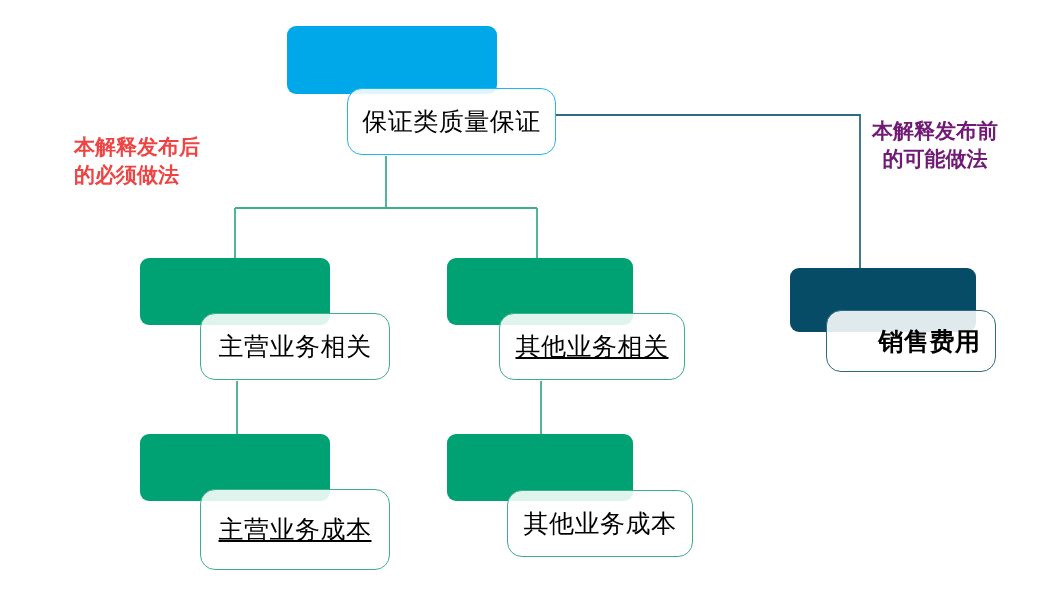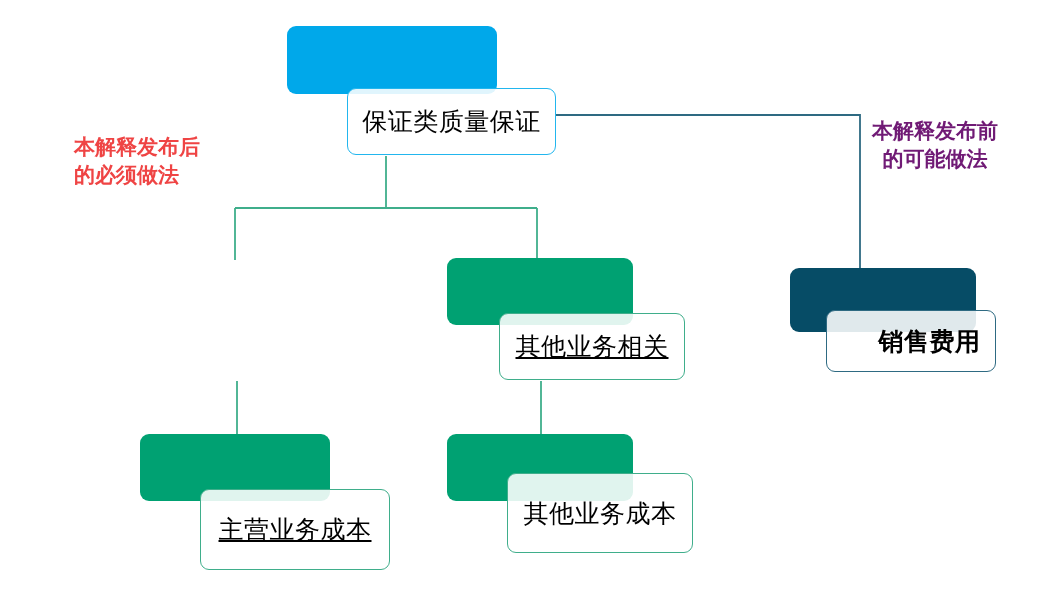--- a/index.html
+++ b/index.html
@@ -32,21 +32,21 @@
   .node .shadowrect {
     position: absolute;
     left: 0;
     top: 0;
     border-radius: 9px;
   }
   .node .labelbox {
     position: absolute;
     box-sizing: border-box;
     background: rgba(255,255,255,0.88);
-    border-radius: 9px;
+    border-radius: 15px;
     display: flex;
     align-items: center;
     justify-content: center;
   }
   .node .labeltext {
     font-size: 25px;
     line-height: 1;
     color: #000000;
     white-space: nowrap;
     letter-spacing: 0.5px;
@@ -76,21 +76,21 @@
   
   #node-main-cost { left: 140px; top: 434px; width: 250px; height: 122px; }
   #node-main-cost .shadowrect { width: 190px; height: 67px; background: #00A172; }
   #node-main-cost .labelbox { left: 60px; top: 55px; width: 190px; height: 81px;
                               border: 1.4px solid #3FAE8B; text-decoration: underline; }
   #node-main-cost .labeltext { font-weight: 400; }
 
   
   #node-other-cost { left: 447px; top: 434px; width: 246px; height: 122px; }
   #node-other-cost .shadowrect { width: 186px; height: 67px; background: #00A172; }
-  #node-other-cost .labelbox { left: 60px; top: 39px; width: 186px; height: 80px;
+  #node-other-cost .labelbox { left: 60px; top: 56px; width: 186px; height: 67px;
                                border: 1.4px solid #3FAE8B; }
   #node-other-cost .labeltext { font-weight: 400; }
 
   
   #node-sales { left: 790px; top: 268px; width: 206px; height: 104px; }
   #node-sales .shadowrect { width: 186px; height: 64px; background: #064C66; }
   #node-sales .labelbox { left: 36px; top: 42px; width: 170px; height: 62px;
                           border: 1.5px solid #2E6A82; padding-left: 37px; }
   #node-sales .labeltext { font-weight: 700; font-size: 25px; }
 
@@ -134,20 +134,26 @@
     <path d="M 556 115 L 860 115 L 860 270" fill="none" stroke="#2E6A82" stroke-width="1.8"></path>
   </svg>
 
   <div class="node" id="node-root">
     <div class="shadowrect"></div>
     <div class="labelbox">
       <span class="labeltext">保证类质量保证</span>
     </div>
   </div>
 
+  <div class="node" id="node-main-rel">
+    <div class="shadowrect"></div>
+    <div class="labelbox">
+      <span class="labeltext">主营业务相关</span>
+    </div>
+  </div>
 
   <div class="node" id="node-other-rel">
     <div class="shadowrect"></div>
     <div class="labelbox">
       <span class="labeltext">其他业务相关</span>
     </div>
   </div>
 
   <div class="node" id="node-main-cost">
     <div class="shadowrect"></div>

